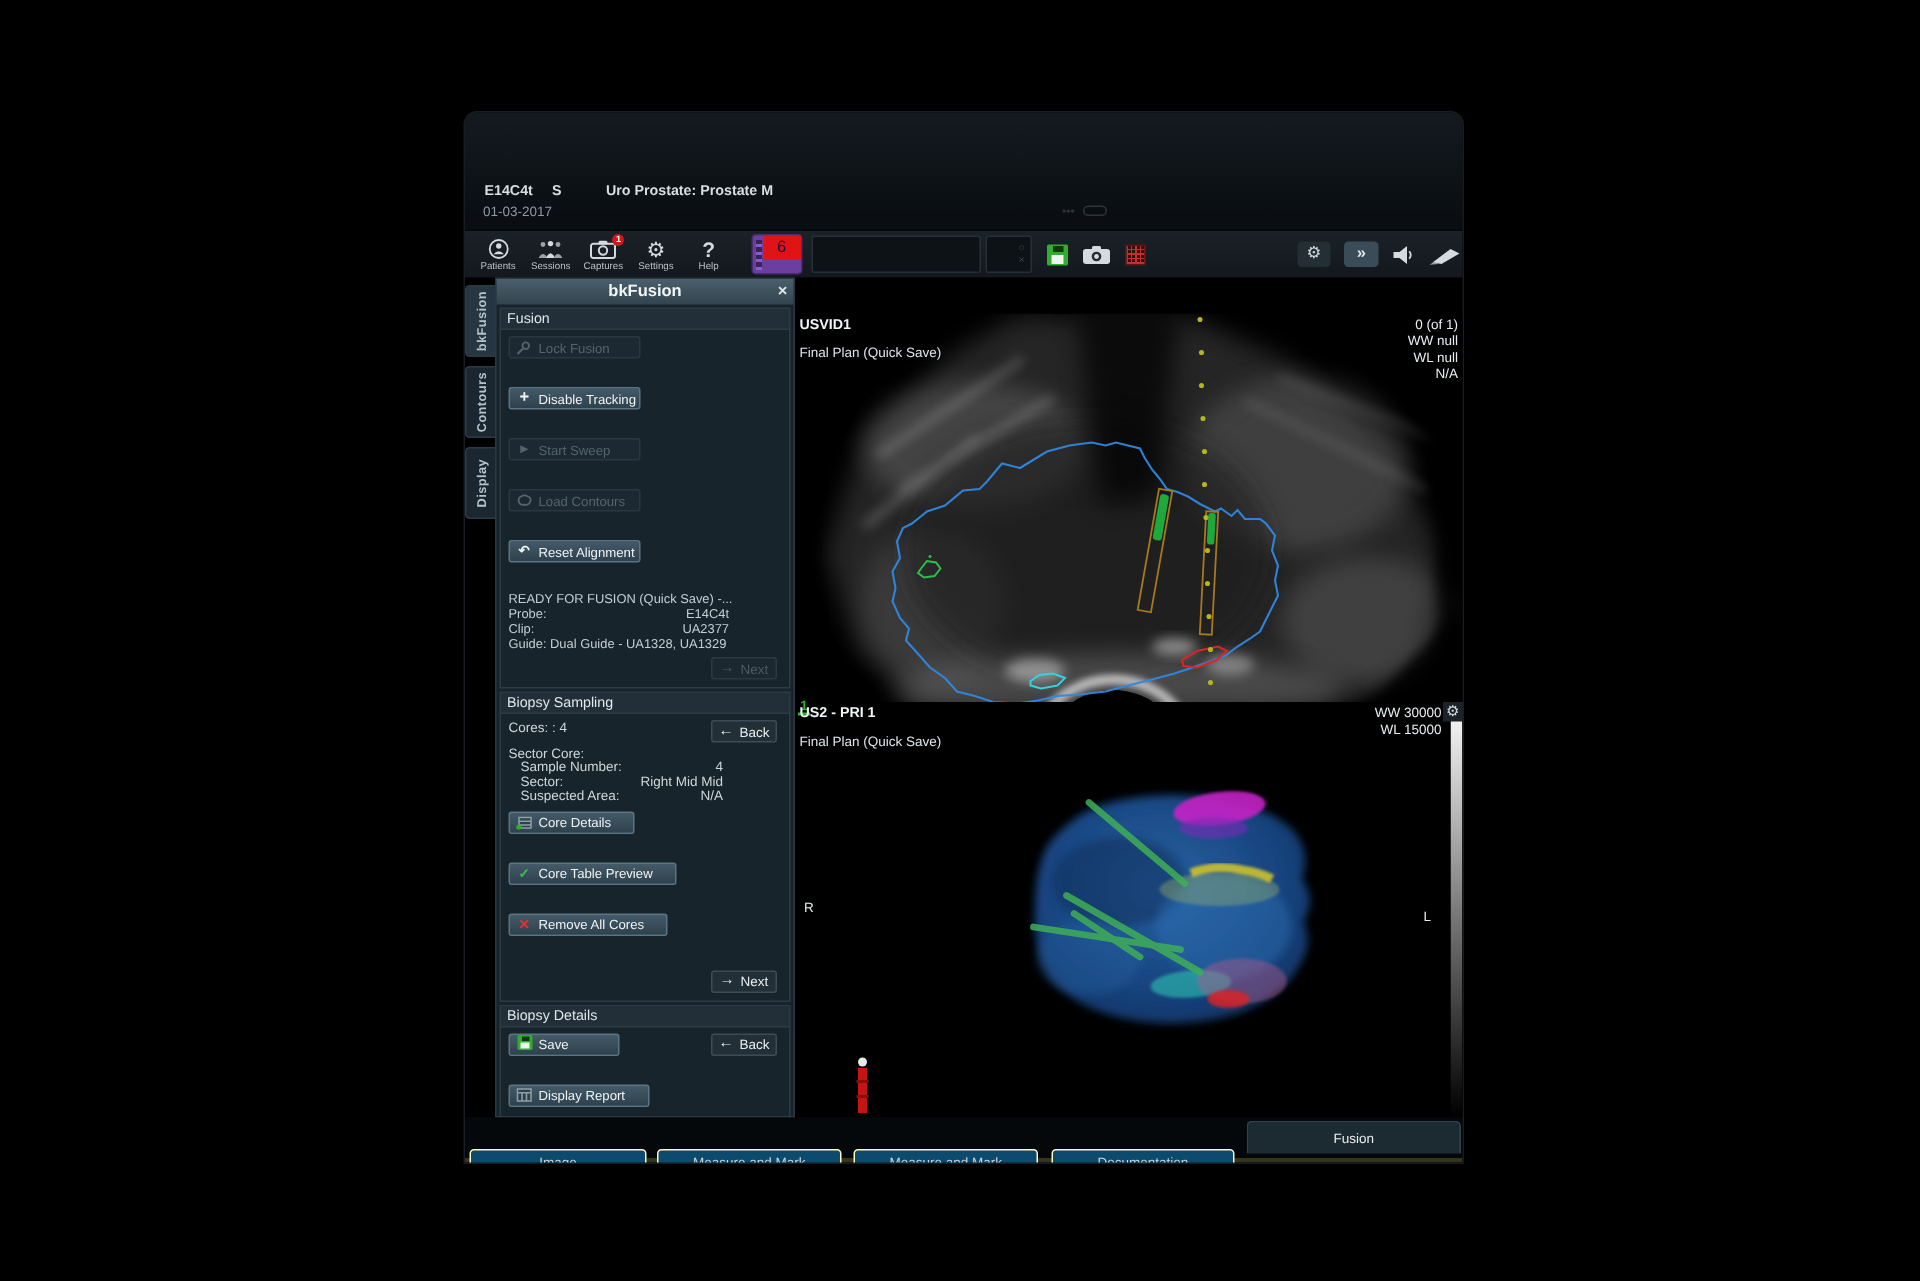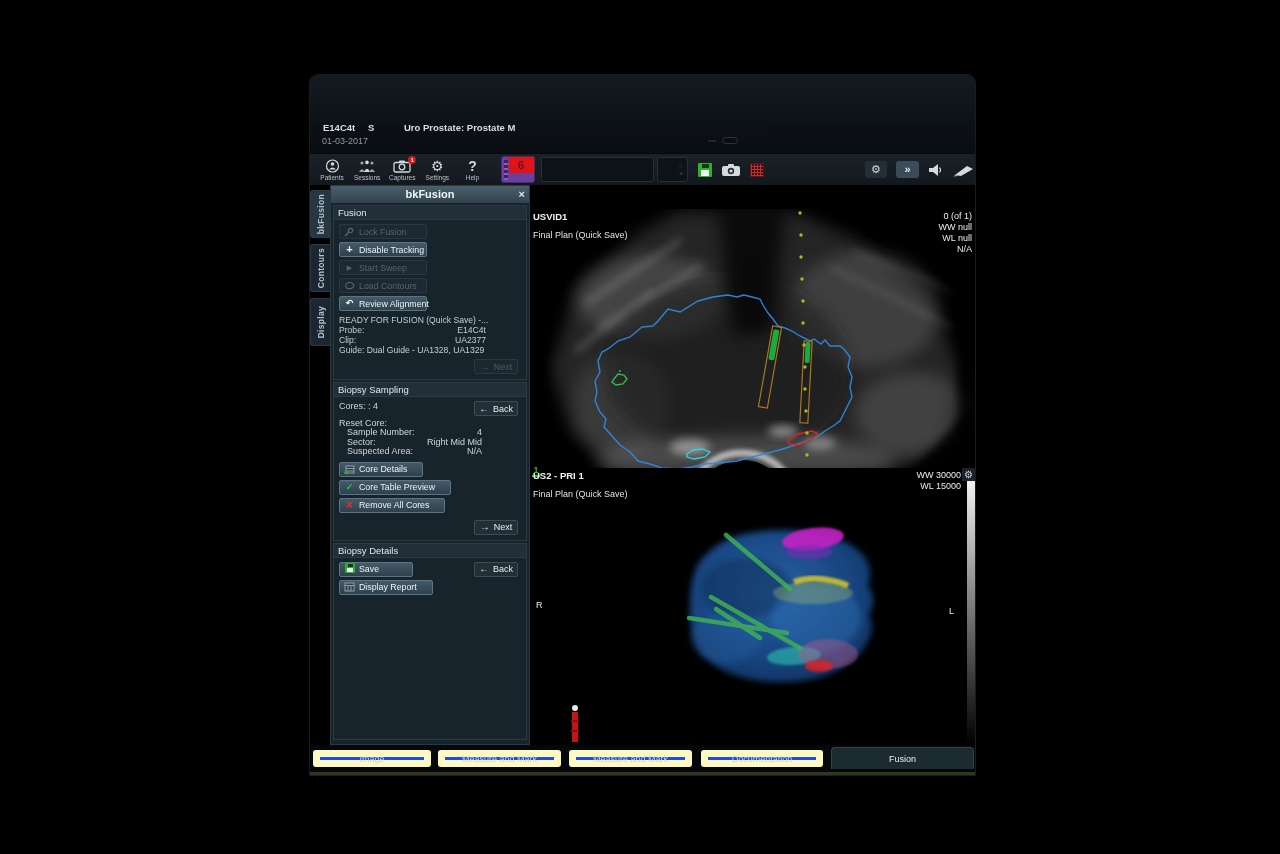--- a/index.html
+++ b/index.html
@@ -71,21 +71,21 @@
   .fp-header{height:17px;background:linear-gradient(#4a5f6c,#32444e);color:#f2f6f8;
     font-size:11px;font-weight:bold;text-align:center;line-height:17px;position:relative;flex:none;}
   .fp-close{position:absolute;right:4px;top:0;font-size:11px;color:#dfe7ea;cursor:default;}
   .fp-body{flex:1;display:flex;flex-direction:column;padding:2px;min-height:0;}
   .section{border:1px solid var(--panel-border);margin-bottom:2px;}
   .section.grow{flex:1;}
   .sec-title{background:#222f38;color:#dfe7ea;font-size:9.5px;padding:1px 4px;
     border-bottom:1px solid var(--panel-border);}
   .sec-content{padding:4px 5px 5px 5px;font-size:9px;color:var(--txt);}
   .pbtn{display:flex;align-items:center;gap:4px;height:15px;width:88px;padding:0 4px;
-    border-radius:2px;margin-bottom:3px;font-size:8.8px;white-space:nowrap;}
+    border-radius:2px;margin-bottom:19px;font-size:8.8px;white-space:nowrap;}
   .pbtn.auto{width:auto;display:inline-flex;padding-right:15px;}
   .pbtn.on{background:linear-gradient(#42586615,#42586615),#34485400;
     background:linear-gradient(#445a68,#2e414d);border:1px solid #5b7484;color:#eef3f5;cursor:pointer;}
   .pbtn.off{background:#1d2932;border:1px solid #2a3740;color:#54646e;}
   .pbtn .ic{width:11px;text-align:center;flex:none;font-size:9px;line-height:11px;}
   .navrow{display:flex;justify-content:flex-end;margin:4px 3px 0 0;}
   .navbtn{display:flex;align-items:center;justify-content:center;gap:4px;width:44px;height:15px;
     border-radius:2px;font-size:9px;background:#232f37;border:1px solid #3c4c57;color:#e8eef0;cursor:pointer;}
   .navbtn.off{color:#4c5a63;border-color:#2c3942;background:#1c2830;}
   .navbtn .arr{font-weight:bold;font-size:10px;line-height:10px;}
@@ -110,21 +110,21 @@
   .orient{position:absolute;font-size:9px;color:#e8eef0;z-index:4;}
   .orient.r{left:6px;top:132px;} .orient.l{right:21px;top:138px;}
   .gray-bar{position:absolute;right:0;top:0;width:9px;height:277px;z-index:3;
     background:linear-gradient(#fdfdfd,#bdbdbd 25%,#6e6e6e 55%,#242424 85%,#000);
     border-left:1px solid #000;}
   .vp-gear{position:absolute;right:0;top:0;width:13px;height:13px;background:#1b2228;
     color:#cfd8dc;font-size:10px;line-height:13px;text-align:center;z-index:5;}
   
   .tab-bar{position:absolute;top:670px;left:0;right:0;height:30px;background:#05080a;
     border-bottom:3px solid #34361b;display:flex;align-items:flex-start;}
-  .btab{height:17px;margin-top:5px;background:#1d4ed8;border:7px solid #fef9c3;border-radius:3px;
+  .btab{height:17px;margin-top:21px;background:#0c4a6e;border:1px solid #fef9c3;border-radius:3px;
     font-size:9px;color:#ccd5d9;display:flex;align-items:center;justify-content:center;cursor:pointer;}
   .btab.t1{width:118px;margin-left:3px;} .btab.t2{width:123px;margin-left:7px;}
   .btab.t3{width:123px;margin-left:8px;} .btab.t4{width:122px;margin-left:9px;}
   .btab.active{width:143px;margin-left:8px;height:22px;margin-top:2px;background:#1c2a32;
     border:1px solid #33444e;border-bottom:none;border-radius:4px 4px 0 0;color:#e8eef0;}
   svg{display:block;}
 </style>
 </head>
 <body>
 
@@ -274,21 +274,21 @@
               <div class="pbtn off">
                 <span class="ic">
                   <svg width="11" height="9" viewBox="0 0 11 9">
                       <path d="M2,6 Q1,3 3.5,2 Q5.5,0.5 8,2 Q10.5,3 9.5,5.5 Q8.5,8 5.5,7.5 Q3,8 2,6 Z" fill="none" stroke="#54646e" stroke-width="1.2"></path>
                     </svg>
                 </span>
                 <span>Load Contours</span>
               </div>
               <div class="pbtn on">
                 <span class="ic" style="font-weight:bold;">↶</span>
-                <span>Review Alignment</span>
+                <span>Reset Alignment</span>
               </div>
               <div class="status">
                 <div>READY FOR FUSION (Quick Save) -...</div>
                 <div class="srow">
                     <span>Probe:</span>
                     <span>E14C4t</span>
                   </div>
                 <div class="srow">
                     <span>Clip:</span>
                     <span>UA2377</span>
@@ -307,21 +307,21 @@
           <div class="section">
             <div class="sec-title">Biopsy Sampling</div>
             <div class="sec-content">
               <div class="cores-row">
                 <span>Cores: : 4</span>
                 <div class="navbtn" style="margin-right:3px;">
                   <span class="arr">←</span>
                   <span>Back</span>
                 </div>
               </div>
-              <div class="field-label">Reset Core:</div>
+              <div class="field-label">Sector Core:</div>
               <div class="frow">
                   <span>Sample Number:</span>
                   <span>4</span>
                 </div>
               <div class="frow">
                   <span>Sector:</span>
                   <span>Right Mid Mid</span>
                 </div>
               <div class="frow">
                   <span>Suspected Area:</span>

